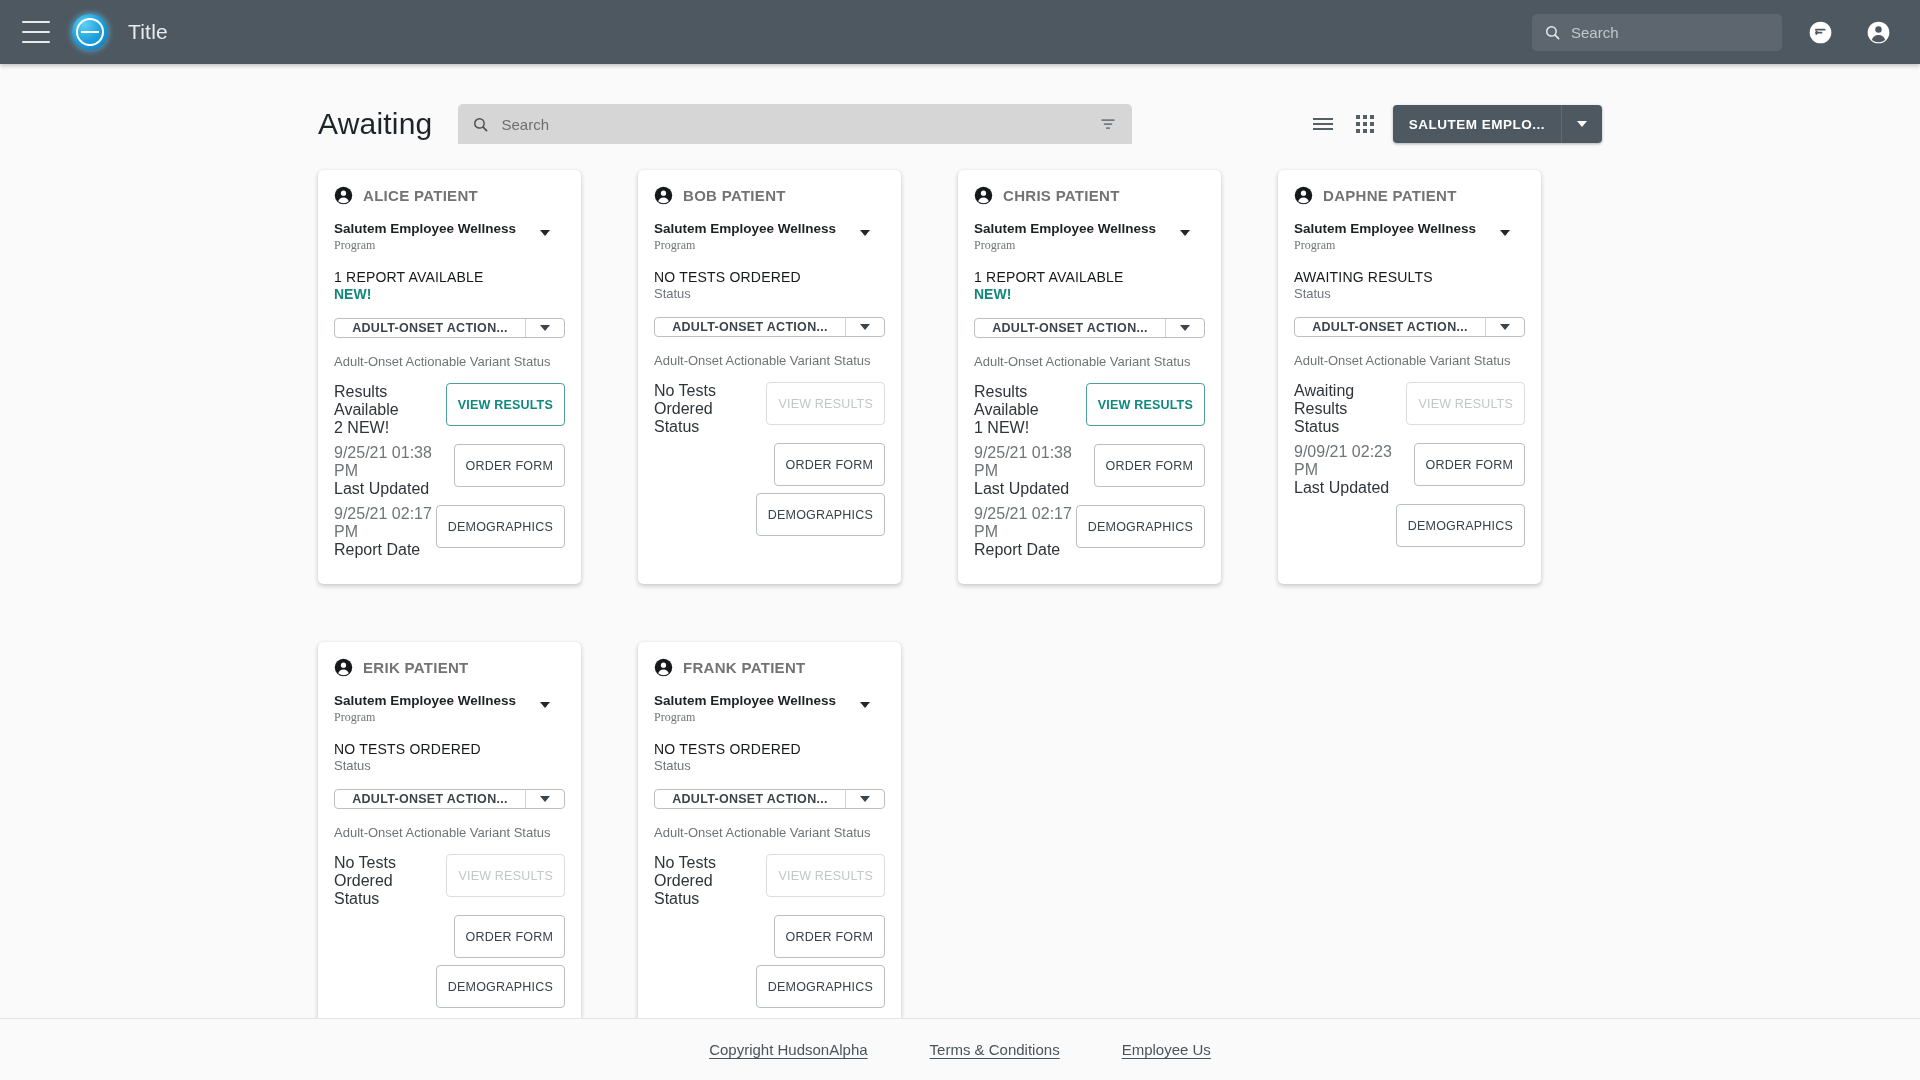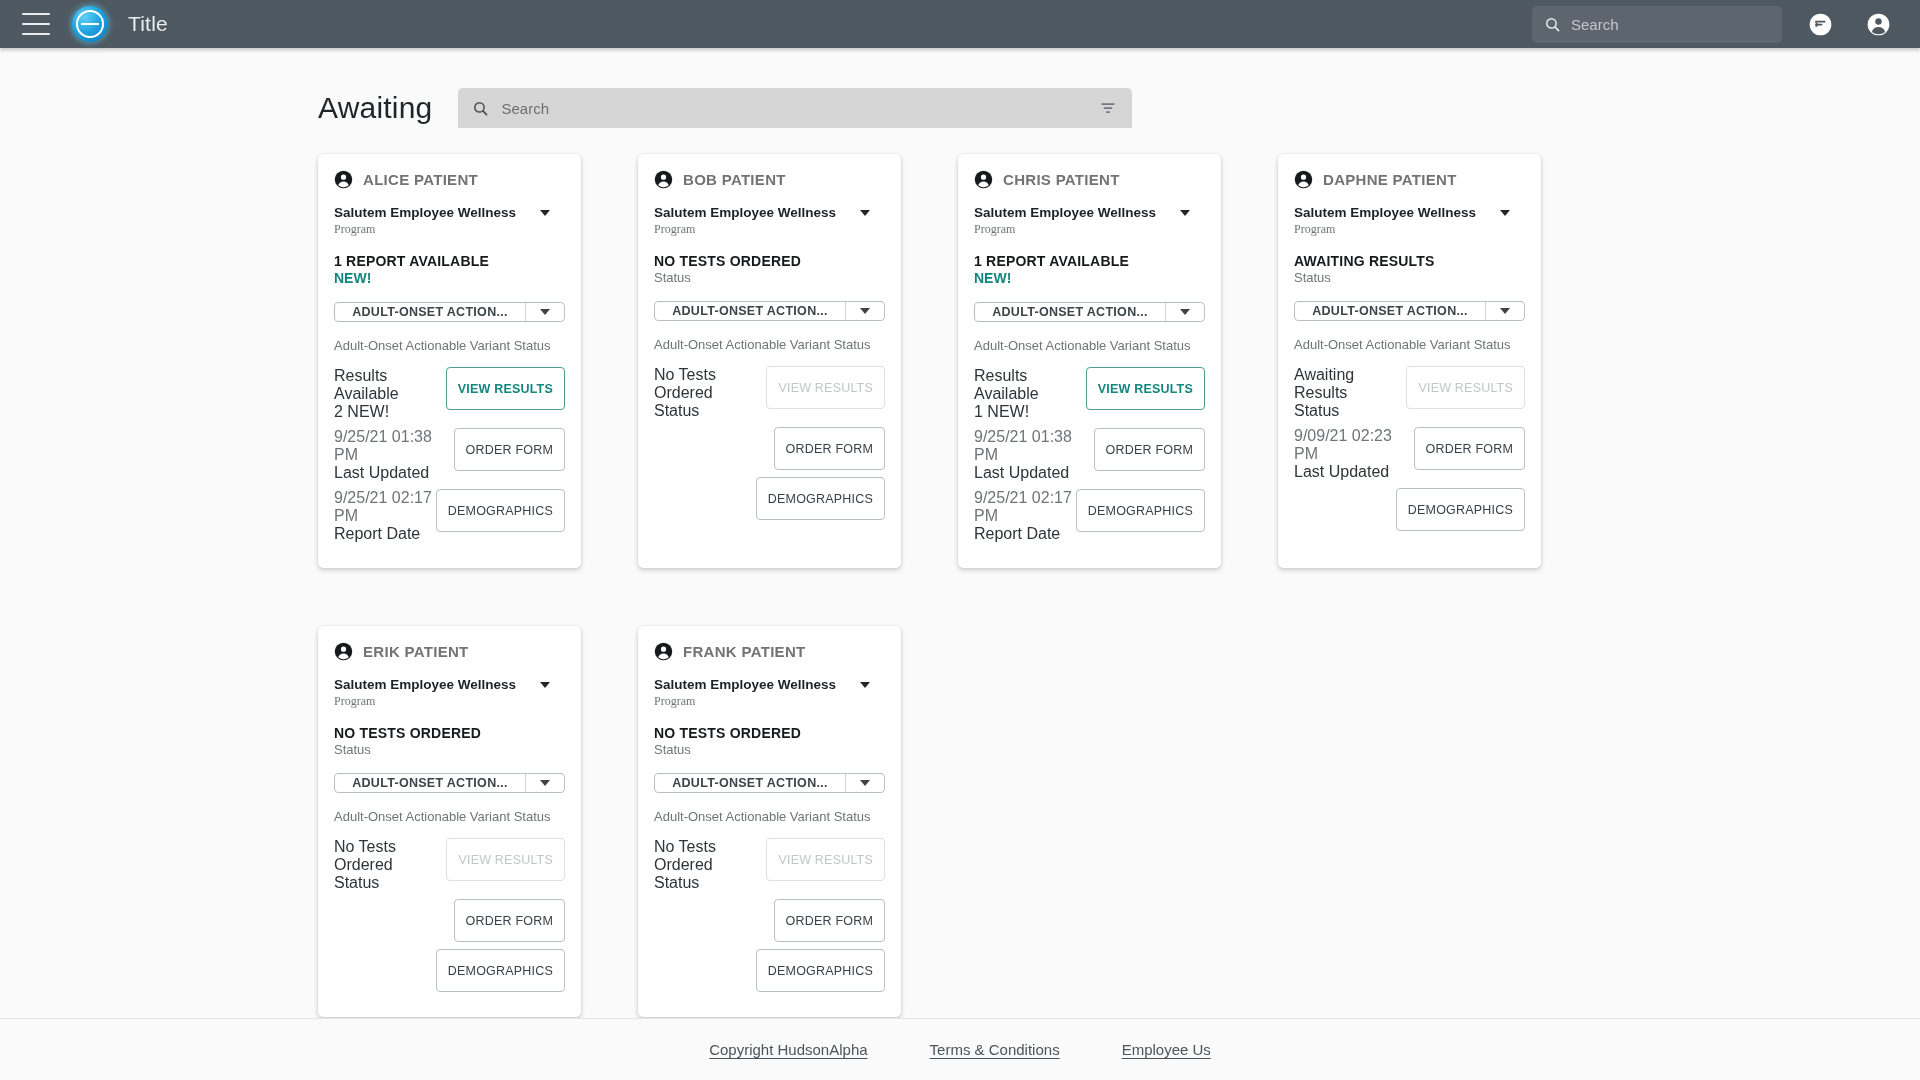--- a/index.html
+++ b/index.html
@@ -5,21 +5,21 @@
   * { box-sizing: border-box; margin: 0; padding: 0; }
   html, body {
     width: 1920px; height: 1080px;
     font-family: "Liberation Sans", sans-serif;
     background: #fafafa; color: #2e3439;
     overflow: hidden;
   }
 
   
   .appbar {
-    height: 48px; background: #4e5860;
+    height: 64px; background: #4e5860;
     display: flex; align-items: center;
     padding: 0 22px; position: relative;
     box-shadow: 0 2px 4px rgba(0,0,0,.22);
   }
   .hamburger { width: 28px; height: 22px; display:flex; flex-direction:column;
     justify-content:space-between; cursor:pointer; margin-right: 22px; }
   .hamburger span { display:block; height:2px; background:#e8eaec; border-radius:1px; }
 
   .logo { width: 36px; height: 36px; border-radius: 50%;
     background: radial-gradient(circle at 35% 30%, #5fd0f5 0%, #1fa3e0 45%, #0b74b8 100%);
@@ -75,28 +75,28 @@
   
   .grid { display:flex; flex-wrap:wrap; gap: 58px 57px; margin-top: 26px; }
   .card {
     width: 263px; background:#fff; border-radius: 5px;
     box-shadow: 0 2px 5px rgba(0,0,0,.20), 0 0 1px rgba(0,0,0,.14);
     padding: 16px 16px 18px 16px; }
 
   .card-name { display:flex; align-items:center; gap: 10px; margin-bottom: 16px; }
   .card-name .nm { font-size: 15px; font-weight:700; letter-spacing:.3px; color:#737373; }
 
-  .program-row { display:flex; align-items:center; gap: 24px; }
+  .program-row { display:flex; align-items:flex-end; gap: 24px; }
   .program { font-size: 13.5px; font-weight:700; color:#1c2226; }
   .caret { width:0;height:0;border-left:5px solid transparent;
     border-right:5px solid transparent;border-top:6px solid #20262a; }
   .sublabel { font-size: 12px; color:#6f7478; margin-top: 2px; font-family: Liberation Serif, serif; }
 
   .status-block { margin-top: 16px; }
-  .status-main { font-size: 14px; font-weight:700; letter-spacing:.2px; color:#17191b; }
+  .status-main { font-size: 14px; font-weight:400; letter-spacing:.2px; color:#17191b; }
   .status-new { font-size: 14px; font-weight:700; color:#11887d; margin-top: 1px; }
   .status-sub { font-size: 13px; color:#6f7478; margin-top: 1px; }
 
   .select-btn { margin-top: 16px; height: 20px; display:flex;
     border:1px solid #b9bfc3; border-radius:4px; overflow:hidden; background:#fff; }
   .select-btn .lbl { flex:1; display:flex; align-items:center; justify-content:center;
     font-size: 12.5px; font-weight:700; letter-spacing:.3px; color:#3c4449;
     cursor:pointer; border-right:1px solid #cdd2d5; }
   .select-btn .arw { width:38px; display:flex; align-items:center; justify-content:center;
     cursor:pointer; }
@@ -173,20 +173,48 @@
       <svg width="17" height="17" viewBox="0 0 24 24">
         <circle cx="10.5" cy="10.5" r="6.6" fill="none" stroke="#4b5156" stroke-width="2.1"></circle>
         <line x1="15.4" y1="15.4" x2="20.6" y2="20.6" stroke="#4b5156" stroke-width="2.4" stroke-linecap="round"></line>
       </svg>
       <span class="ph">Search</span>
       <svg width="20" height="20" viewBox="0 0 24 24">
         <path d="M5 7.2h14M7.8 12h8.4M10.6 16.8h2.8" stroke="#74797d" stroke-width="2.1" stroke-linecap="round"></path>
       </svg>
     </div>
 
+    <div class="head-right">
+      <div class="view-icon list-icon">
+        <div>
+          <span></span>
+            <span></span>
+            <span></span>
+        </div>
+      </div>
+      <div class="view-icon">
+        <div class="grid-icon">
+          <b></b>
+            <b></b>
+            <b></b>
+            <b></b>
+            <b></b>
+            <b></b>
+            <b></b>
+            <b></b>
+            <b></b>
+        </div>
+      </div>
+      <div class="split-btn">
+        <div class="main">SALUTEM EMPLO...</div>
+        <div class="arrow">
+          <div class="caret" style="border-top-color:#ffffff"></div>
+        </div>
+      </div>
+    </div>
   </div>
 
   <div class="grid" id="grid">
       <div class="card">
     <div class="card-name">
       <svg width="19" height="19" viewBox="0 0 24 24">
   <circle cx="12" cy="12" r="11" fill="#17191b"></circle>
   <circle cx="12" cy="9" r="3.3" fill="#ffffff"></circle>
   <path d="M5.3 19.3c1-3.2 3.6-4.9 6.7-4.9s5.7 1.7 6.7 4.9a11 11 0 0 1-13.4 0z" fill="#ffffff"></path>
 </svg>

